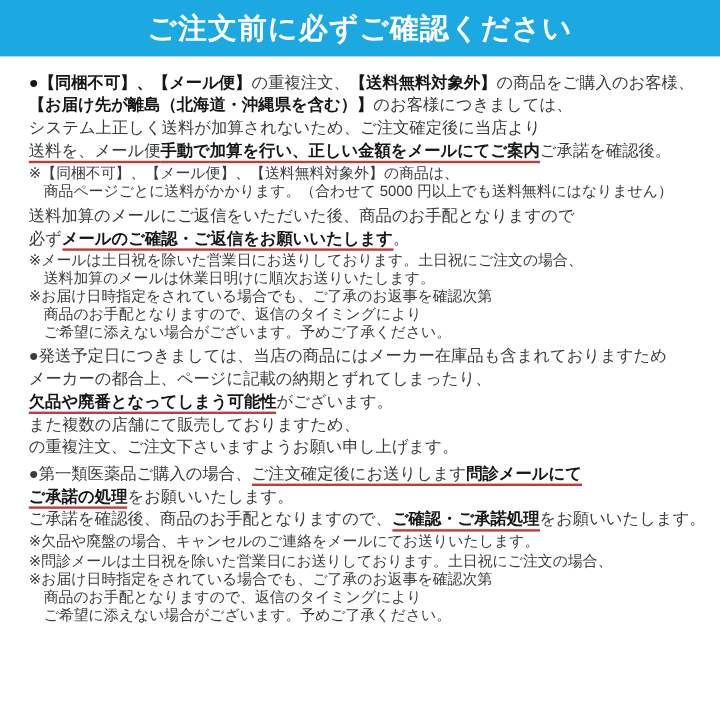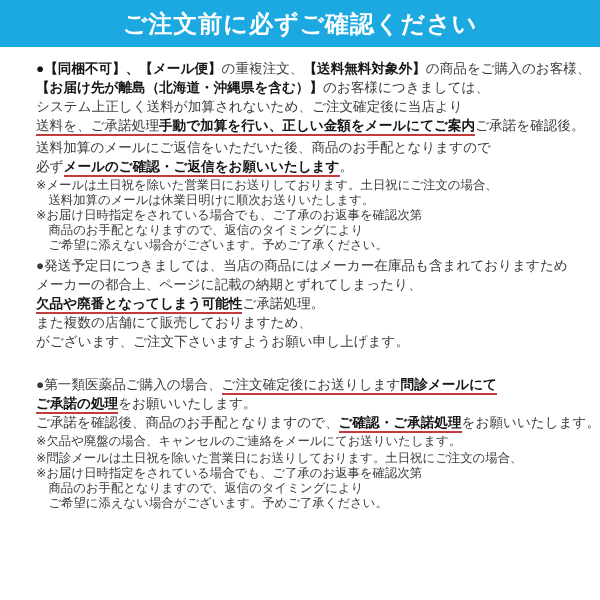--- a/index.html
+++ b/index.html
@@ -13,25 +13,25 @@
     height: 47px;
     background: var(--header-bg, #1CA9E1);
     display: flex; align-items: center; justify-content: center;
   }
   .banner h1 {
     margin: 0;
     font-size: 24px; font-weight: 700;
     color: var(--header-text, #ffffff);
     letter-spacing: 1px;
   }
-  .content { padding: 12px 2px 0 36px; }
+  .content { padding: 12px 2px 0 24px; }
   .block { margin-top: 2px; }
   .block.paragraph { margin-top: 3px; }
   .content .block:first-child { margin-top: 0; }
-  .content .block:nth-child(5) { margin-top: 24px; }
+  .content .block:nth-child(5) { margin-top: 2px; }
   .line { white-space: nowrap; }
   .paragraph .line {
     font-size: 13.6px; line-height: 19px;
     color: var(--text, #3b3b3b);
   }
   .note .line {
     font-size: 12.4px; line-height: 15px;
     color: var(--text, #3b3b3b);
   }
   .b { font-weight: 700; color: var(--bold-text, #161616); }
@@ -45,39 +45,43 @@
 
 <div class="page">
   <header class="banner">
     <h1>ご注文前に必ずご確認ください</h1>
   </header>
   <main class="content">
       <div class="block paragraph">
         <div class="line"><span class="b">●【同梱不可】、【メール便】</span><span>の重複注文、</span><span class="b">【送料無料対象外】</span><span>の商品をご購入のお客様、</span></div>
         <div class="line"><span class="b">【お届け先が離島（北海道・沖縄県を含む）】</span><span>のお客様につきましては、</span></div>
         <div class="line"><span>システム上正しく送料が加算されないため、ご注文確定後に当店より</span></div>
-        <div class="line"><span class="u">送料を、ご承諾処理</span><span class="b u">手動で加算を行い、正しい金額をメールにてご案内</span><span>ご承諾を確認後。</span></div>
+        <div class="line"><span class="u">送料を、メール便</span><span class="b u">手動で加算を行い、正しい金額をメールにてご案内</span><span>ご承諾を確認後。</span></div>
+      </div>
+      <div class="block note">
+        <div class="line"><span>※【同梱不可】、【メール便】、【送料無料対象外】の商品は、</span></div>
+        <div class="line"><span>　商品ページごとに送料がかかります。（合わせて 5000 円以上でも送料無料にはなりません）</span></div>
       </div>
       <div class="block paragraph">
         <div class="line"><span>送料加算のメールにご返信をいただいた後、商品のお手配となりますので</span></div>
         <div class="line"><span>必ず</span><span class="b u">メールのご確認・ご返信をお願いいたします</span><span>。</span></div>
       </div>
       <div class="block note">
         <div class="line"><span>※メールは土日祝を除いた営業日にお送りしております。土日祝にご注文の場合、</span></div>
         <div class="line"><span>　送料加算のメールは休業日明けに順次お送りいたします。</span></div>
         <div class="line"><span>※お届け日時指定をされている場合でも、ご了承のお返事を確認次第</span></div>
         <div class="line"><span>　商品のお手配となりますので、返信のタイミングにより</span></div>
         <div class="line"><span>　ご希望に添えない場合がございます。予めご了承ください。</span></div>
       </div>
       <div class="block paragraph">
         <div class="line"><span>●発送予定日につきましては、当店の商品にはメーカー在庫品も含まれておりますため</span></div>
         <div class="line"><span>メーカーの都合上、ページに記載の納期とずれてしまったり、</span></div>
-        <div class="line"><span class="b u">欠品や廃番となってしまう可能性</span><span>ご承諾処理。</span></div>
+        <div class="line"><span class="b u">欠品や廃番となってしまう可能性</span><span>がございます。</span></div>
         <div class="line"><span>また複数の店舗にて販売しておりますため、</span></div>
-        <div class="line"><span>がございます、ご注文下さいますようお願い申し上げます。</span></div>
+        <div class="line"><span>の重複注文、ご注文下さいますようお願い申し上げます。</span></div>
       </div>
       <div class="block paragraph">
         <div class="line"><span>●第一類医薬品ご購入の場合、</span><span class="u">ご注文確定後にお送りします</span><span class="b u">問診メールにて</span></div>
         <div class="line"><span class="b u">ご承諾の処理</span><span>をお願いいたします。</span></div>
         <div class="line"><span>ご承諾を確認後、商品のお手配となりますので、</span><span class="b u">ご確認・ご承諾処理</span><span>をお願いいたします。</span></div>
       </div>
       <div class="block note">
         <div class="line"><span>※欠品や廃盤の場合、キャンセルのご連絡をメールにてお送りいたします。</span></div>
       </div>
       <div class="block note">

